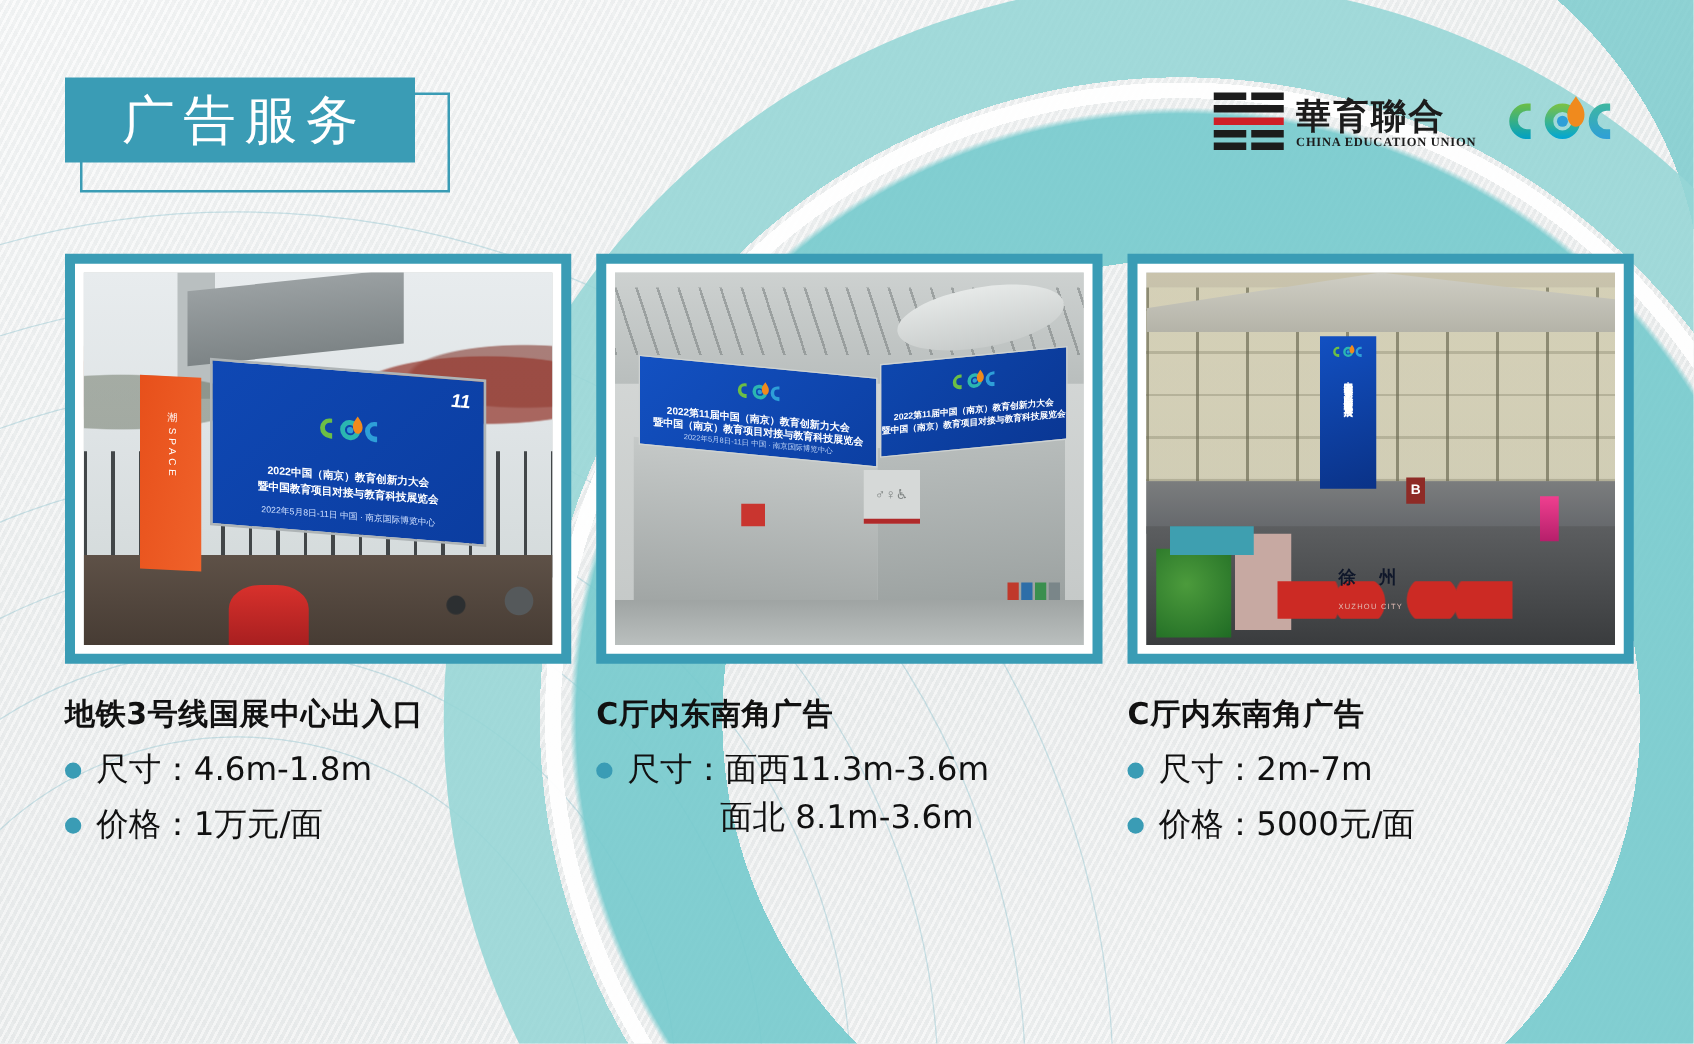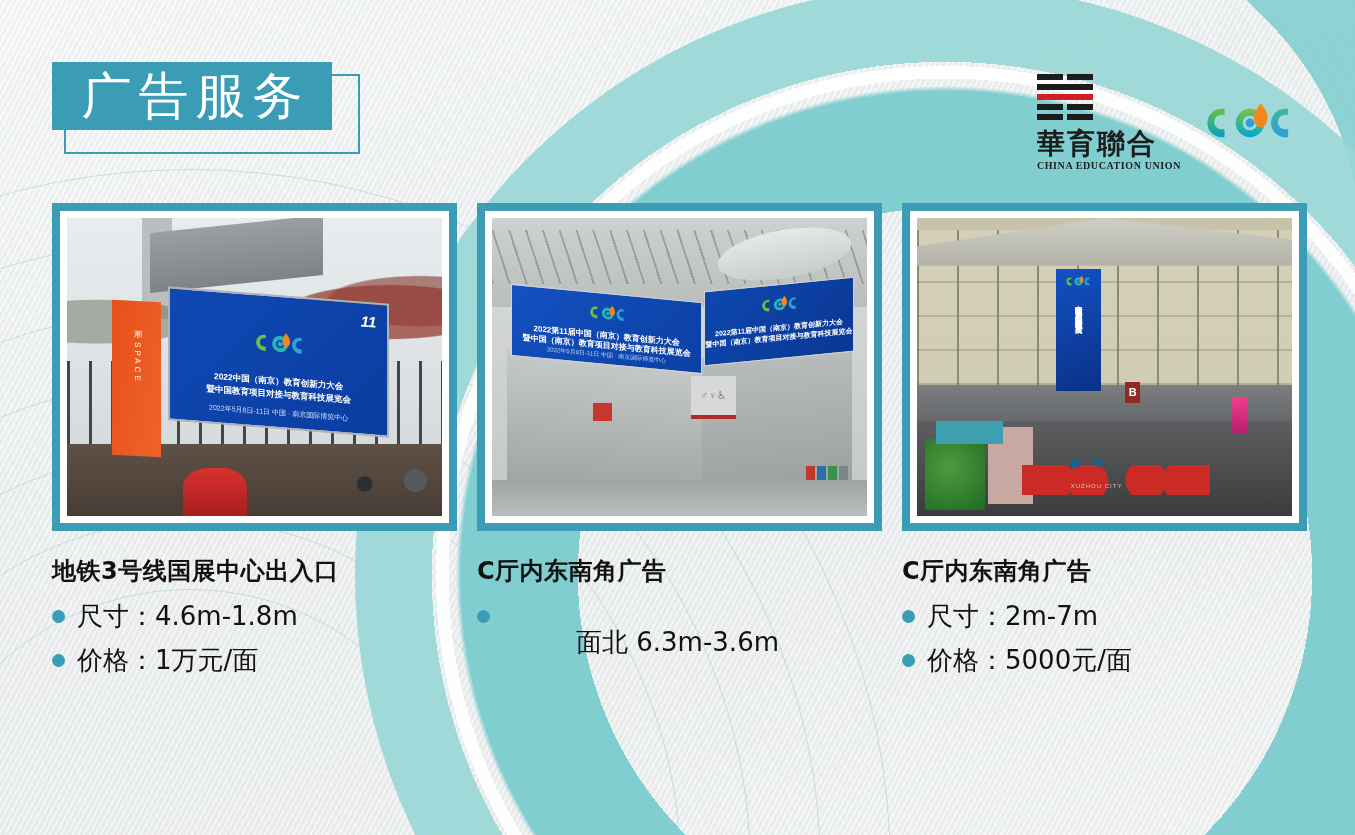--- a/index.html
+++ b/index.html
@@ -67,28 +67,28 @@
   .title-wrap{position:absolute;left:52px;top:62px;width:300px;height:90px;}
   .title-outline{
     position:absolute;left:12px;top:12px;width:296px;height:80px;
     border:2px solid #3a9cb5;box-sizing:border-box;
   }
   .title-box{
     position:absolute;left:0;top:0;width:280px;height:68px;
     background:#3a9cb5;display:flex;align-items:center;justify-content:center;
   }
   .title-box .t{
-    color:#ffffff;font-size:50px;letter-spacing:7px;font-weight:400;
+    color:#ffffff;font-size:42px;letter-spacing:7px;font-weight:400;
     font-family:"DejaVu Sans","Liberation Sans",sans-serif;
     text-indent:7px;
   }
 
   
   .logos{position:absolute;right:58px;top:74px;display:flex;align-items:center;gap:18px;}
-  .ceu{display:flex;align-items:flex-start;gap:10px;flex-direction:column;}
+  .ceu{display:flex;align-items:flex-end;gap:10px;}
   .ceu-mark{width:56px;height:46px;display:flex;flex-direction:column;justify-content:space-between;}
   .ceu-mark .row{display:flex;justify-content:space-between;height:6px;}
   .ceu-mark .row i{display:block;height:6px;background:#1c1c1c;}
   .ceu-mark .row.full i{width:100%;}
   .ceu-mark .row.split i{width:46%;}
   .ceu-mark .row.red i{background:#cf2027;}
   .ceu-txt{display:flex;flex-direction:column;line-height:1;}
   .ceu-cn{font-size:28px;font-weight:bold;color:#1c1c1c;letter-spacing:2px;
     font-family:"DejaVu Sans","Liberation Sans",sans-serif;}
   .ceu-en{font-size:10px;font-weight:bold;color:#1c1c1c;letter-spacing:.6px;margin-top:3px;
@@ -204,21 +204,21 @@
   .p3-banner .vt{position:absolute;left:50%;top:25%;transform:translateX(-50%);
     writing-mode:vertical-rl;color:#fff;font-size:7.5px;font-weight:bold;letter-spacing:1px;height:70%;}
   .p3-b{position:absolute;left:55.5%;top:55%;width:4%;height:7%;background:#8e2b26;color:#fff;
     display:flex;align-items:center;justify-content:center;font-size:11px;font-weight:bold;}
   .p3-booths{position:absolute;left:0;bottom:0;width:100%;height:32%;
     background:linear-gradient(#5c5e60,#3a3c3e);}
   .p3-green{position:absolute;left:2%;bottom:2%;width:16%;height:24%;
     background:radial-gradient(circle at 40% 40%,#4c9b3c,#1f6b24);}
   .p3-pink{position:absolute;left:19%;bottom:4%;width:12%;height:26%;background:#c7a9a2;}
   .p3-teal{position:absolute;left:5%;bottom:24%;width:18%;height:8%;background:#3e9fb0;}
-  .p3-xz{position:absolute;left:41%;bottom:15%;color:#0369a1;font-size:10px;font-weight:bold;letter-spacing:5px;}
+  .p3-xz{position:absolute;left:41%;bottom:15%;color:#0f172a;font-size:14px;font-weight:bold;letter-spacing:5px;font-family:Liberation Mono, monospace;}
   .p3-xz2{position:absolute;left:41%;bottom:9%;color:#e2bdb6;font-size:6px;letter-spacing:1px;}
   .p3-neon{position:absolute;right:12%;bottom:28%;width:4%;height:12%;
     background:linear-gradient(#ef3f8f,#b61f6b);}
   .p3-lanterns{position:absolute;left:28%;bottom:7%;width:50%;height:10%;
     background:
       radial-gradient(circle at 10% 50%, #cc2a24 0 18%, rgba(0,0,0,0) 19%),
       radial-gradient(circle at 35% 55%, #cc2a24 0 16%, rgba(0,0,0,0) 17%),
       radial-gradient(circle at 66% 50%, #cc2a24 0 16%, rgba(0,0,0,0) 17%),
       radial-gradient(circle at 90% 55%, #cc2a24 0 16%, rgba(0,0,0,0) 17%);}
 </style>
@@ -399,22 +399,23 @@
                 <i style="background:#7a8689"></i>
             </div>
           </div>
         </div>
       </div>
 
       <div class="cap-title">C厅内东南角广告</div>
       <div class="bullets">
         <div class="bullet">
           <span class="dot"></span>
-        </div>
-        <div class="sub-line" style="margin-left:99px;margin-top:-6px;margin-bottom:6px;">面北 6.3m-3.6m</div>
+          <span class="btxt"><span class="lbl">尺寸：</span><span>面西11.3m-3.6m</span></span>
+        </div>
+        <div class="sub-line" style="margin-left:99px;margin-top:-6px;margin-bottom:6px;">面北 8.1m-3.6m</div>
       </div>
     </div>
 
     <div class="col">
       <div class="photo-frame">
         <div class="photo-inner">
           <div class="photo">
             <div class="p3-bg"></div>
             <div class="p3-glass"></div>
             <div class="p3-roof"></div>

